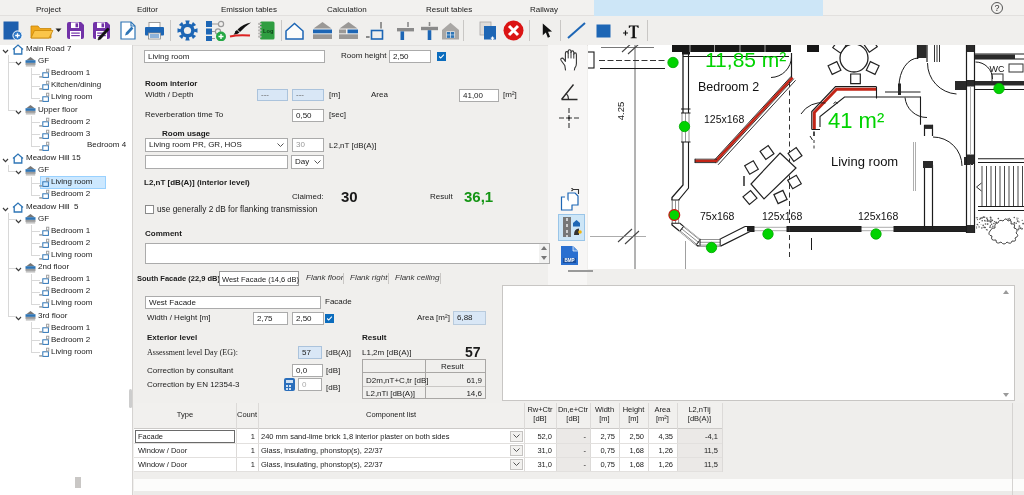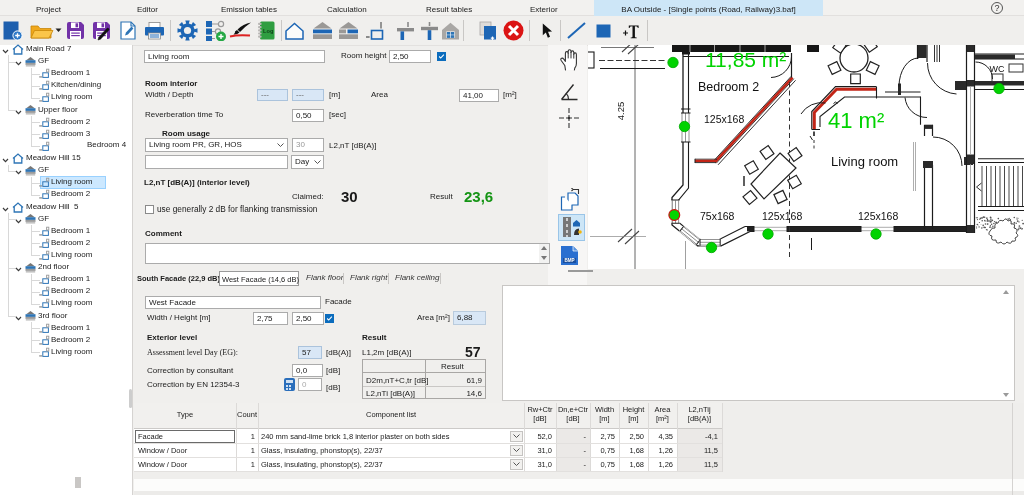--- a/index.html
+++ b/index.html
@@ -18,23 +18,22 @@
 </head>
 <body>
 <div id="app">
 
   <div class="abs" style="left:0;top:0;width:1024px;height:16px;background:#f2f1ef;border-bottom:1px solid #e2e0de;box-sizing:border-box;"></div>
   <div class="lbl" style="left:36px;top:5px;">Project</div>
   <div class="lbl" style="left:137px;top:5px;">Editor</div>
   <div class="lbl" style="left:221px;top:5px;">Emission tables</div>
   <div class="lbl" style="left:327px;top:5px;">Calculation</div>
   <div class="lbl" style="left:426px;top:5px;">Result tables</div>
-  <div class="lbl" style="left:530px;top:5px;">Exterior</div>
+  <div class="lbl" style="left:530px;top:5px;">Railway</div>
   <div class="abs" style="left:594px;top:0;width:229px;height:16px;background:#cde6f7;"></div>
-  <div class="lbl" style="left:594px;top:5px;width:229px;text-align:center;">BA Outside -  [Single points (Road, Railway)3.baf]</div>
   <div class="abs" style="left:991px;top:2px;width:12px;height:12px;border:1px solid #555;border-radius:50%;box-sizing:border-box;color:#333;font-size:9px;text-align:center;line-height:10px;">?</div>
 
   <div class="abs" style="left:0;top:16px;width:1024px;height:29px;background:#f0efed;border-bottom:1px solid #e3e1df;"></div>
   <div id="toolbar" class="abs" style="left:0;top:16px;width:1024px;height:29px;">
     <svg class="abs" style="left:3px;top:5px;" width="20" height="20" viewBox="0 0 20 20">
         <rect x="0.5" y="0.5" width="15" height="18" fill="#1d5fae"></rect>
         <circle cx="14.5" cy="14.5" r="4.6" fill="#2f7ac8" stroke="#fff" stroke-width="1"></circle>
         <path d="M14.5 12.2 V16.8 M12.2 14.5 H16.8" stroke="#fff" stroke-width="1.3"></path>
       </svg>
     <svg class="abs" style="left:30px;top:7px;" width="24" height="17" viewBox="0 0 24 17">
@@ -718,21 +717,21 @@
     <div class="lbl" style="left:329px;top:141px;">L2,nT [dB(A)]</div>
     <div class="inp" style="left:145px;top:155px;width:143px;height:14px;"></div>
     <div class="inp" style="left:291px;top:155px;width:33px;height:14px;line-height:12px;">Day<svg style="position:absolute;right:2px;top:4px;" width="7" height="5" viewBox="0 0 7 5">
           <path d="M0.5 0.5 L3.5 3.5 L6.5 0.5" stroke="#555" stroke-width="1" fill="none"></path>
         </svg></div>
 
     <div class="lbl b" style="left:144px;top:178px;">L2,nT [dB(A)] (interior level)</div>
     <div class="lbl" style="left:292px;top:192px;">Claimed:</div>
     <div class="lbl b" style="left:341px;top:189px;font-size:15px;line-height:16px;">30</div>
     <div class="lbl" style="left:430px;top:192px;">Result</div>
-    <div class="lbl b" style="left:464px;top:189px;font-size:15px;line-height:16px;color:#149414;">23,6</div>
+    <div class="lbl b" style="left:464px;top:189px;font-size:15px;line-height:16px;color:#149414;">36,1</div>
     <div class="cb cboff" style="left:145px;top:205px;"></div>
     <div class="lbl" style="left:157px;top:205px;font-size:8.3px;">use generally 2 dB for flanking transmission</div>
 
     <div class="lbl b" style="left:145px;top:229px;">Comment</div>
     <div class="inp" style="left:145px;top:243px;width:405px;height:21px;"></div>
     <div class="abs" style="left:539px;top:244px;width:10px;height:19px;background:#f2f2f1;"></div>
     <div class="abs" style="left:541px;top:246px;width:0;height:0;border-left:3px solid transparent;border-right:3px solid transparent;border-bottom:4px solid #777;"></div>
     <div class="abs" style="left:541px;top:256px;width:0;height:0;border-left:3px solid transparent;border-right:3px solid transparent;border-top:4px solid #777;"></div>
 
     <div class="lbl b" style="left:137px;top:274px;font-size:7.5px;">South Facade (22,9 dB)</div>

